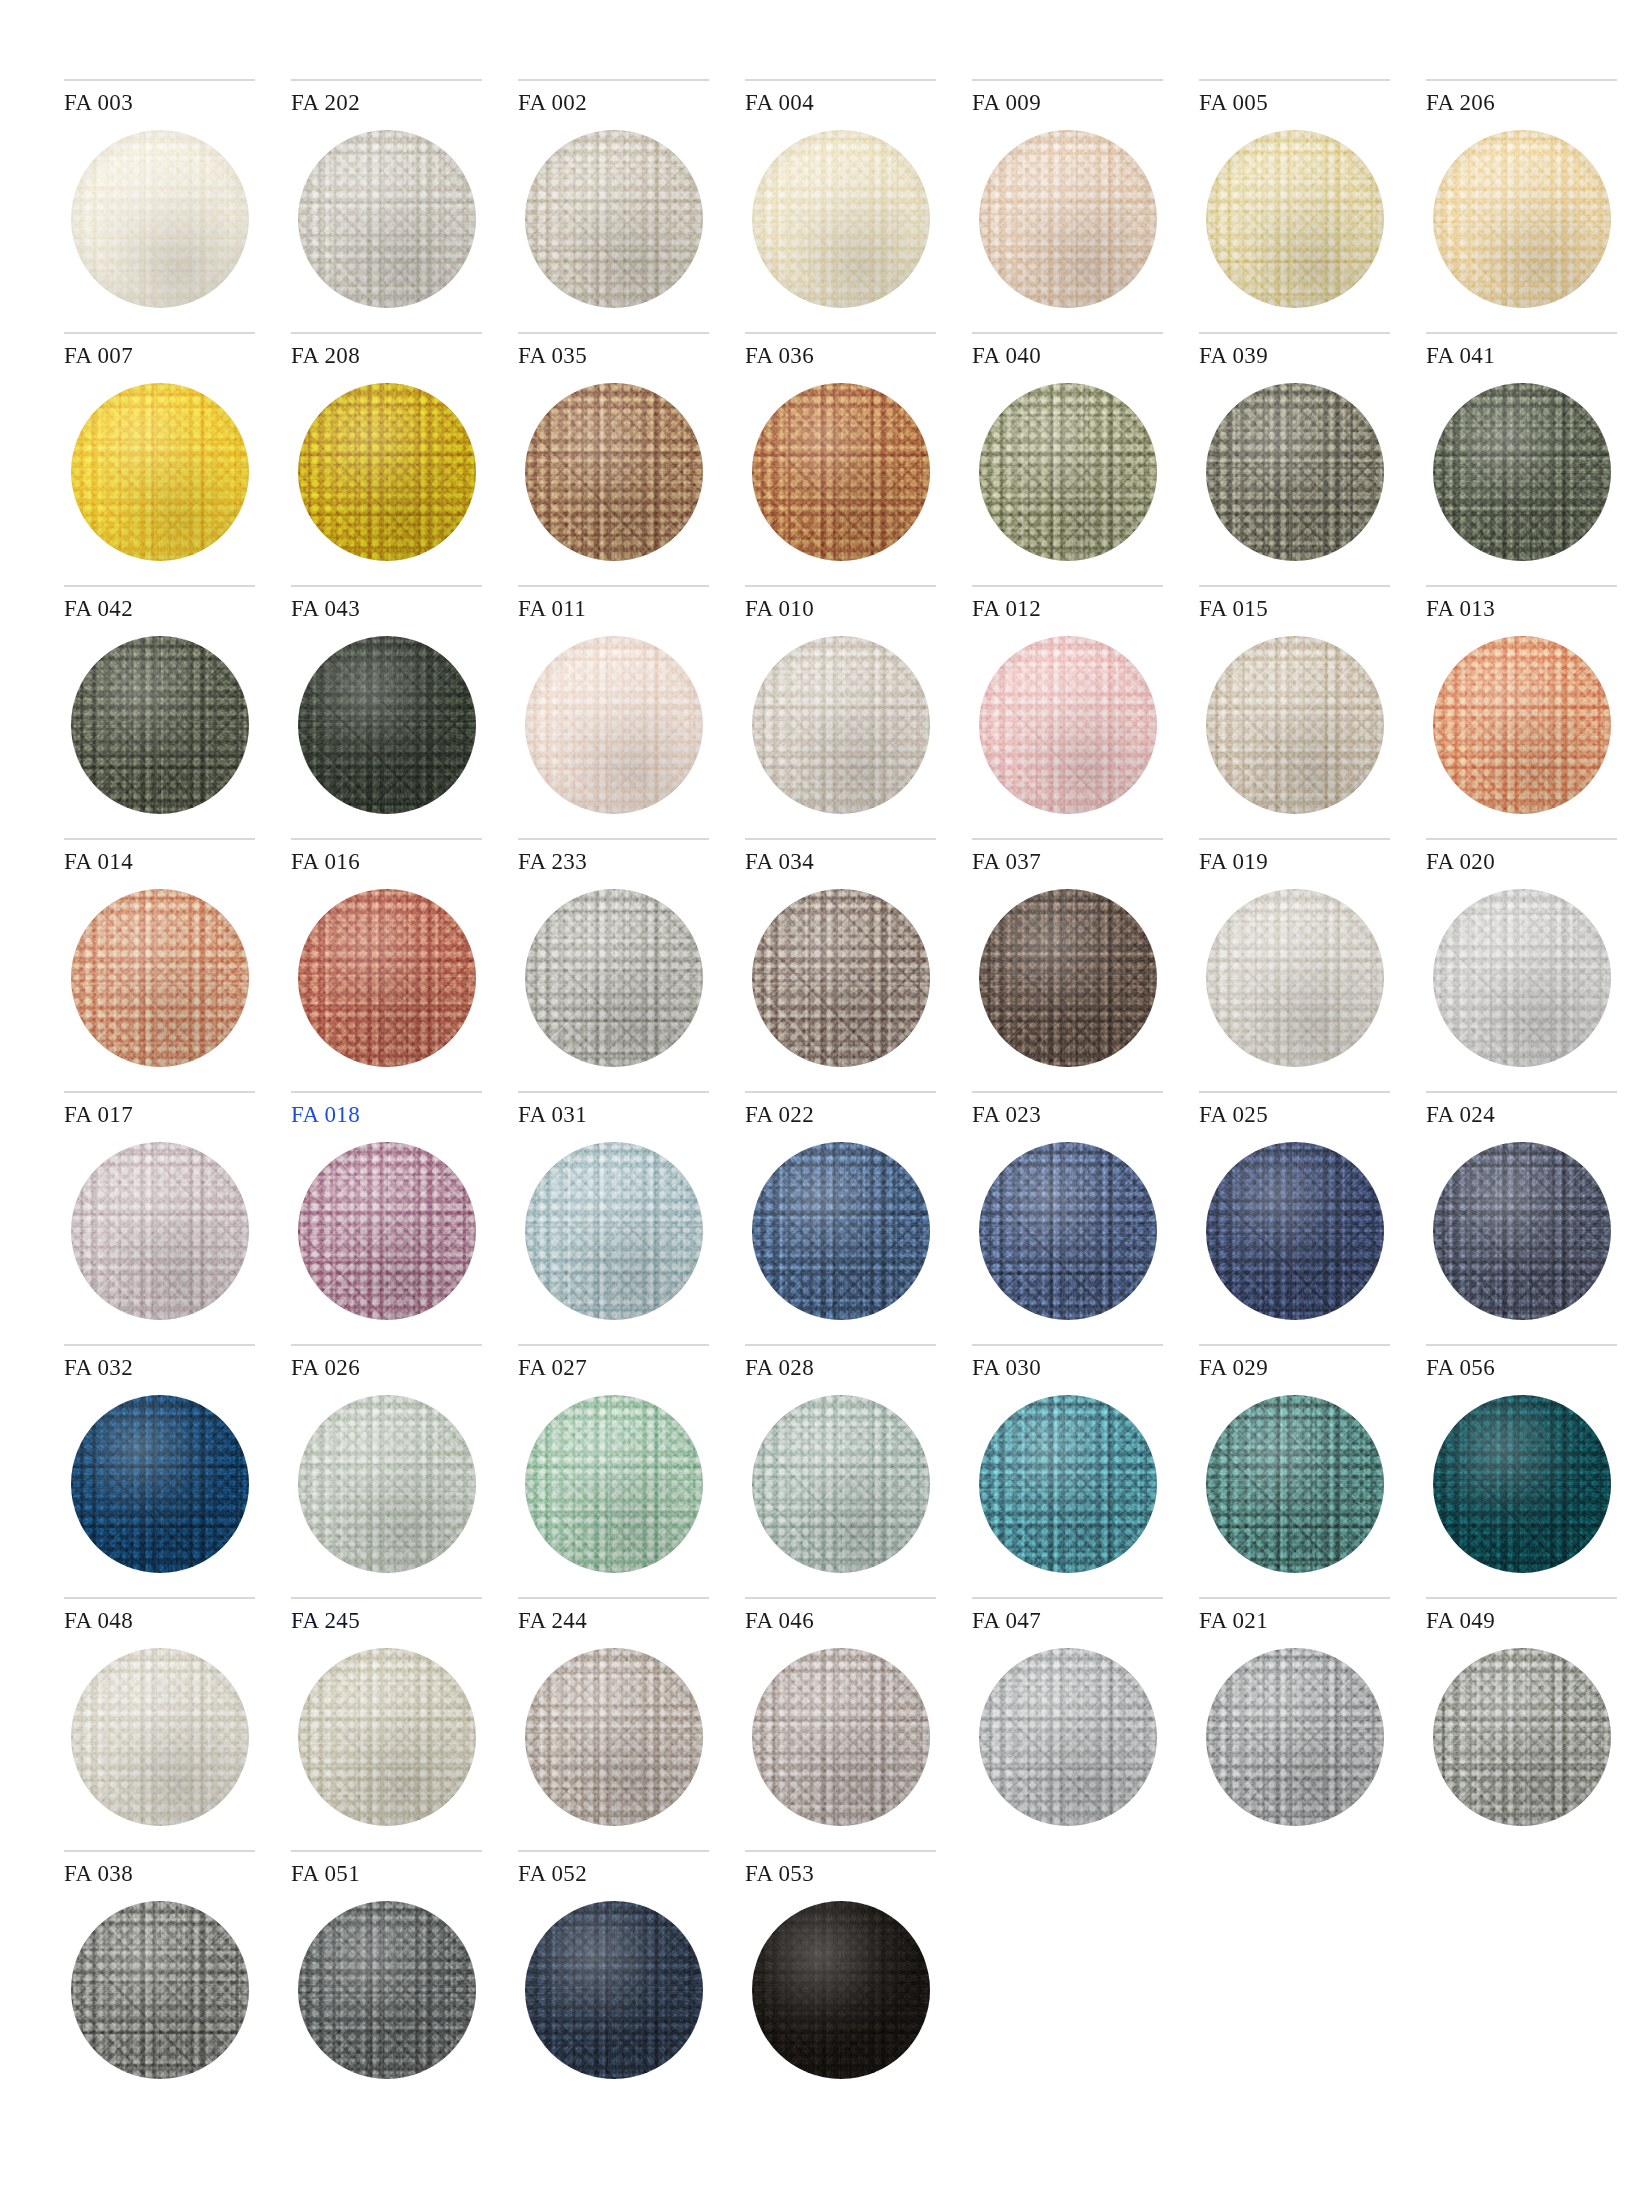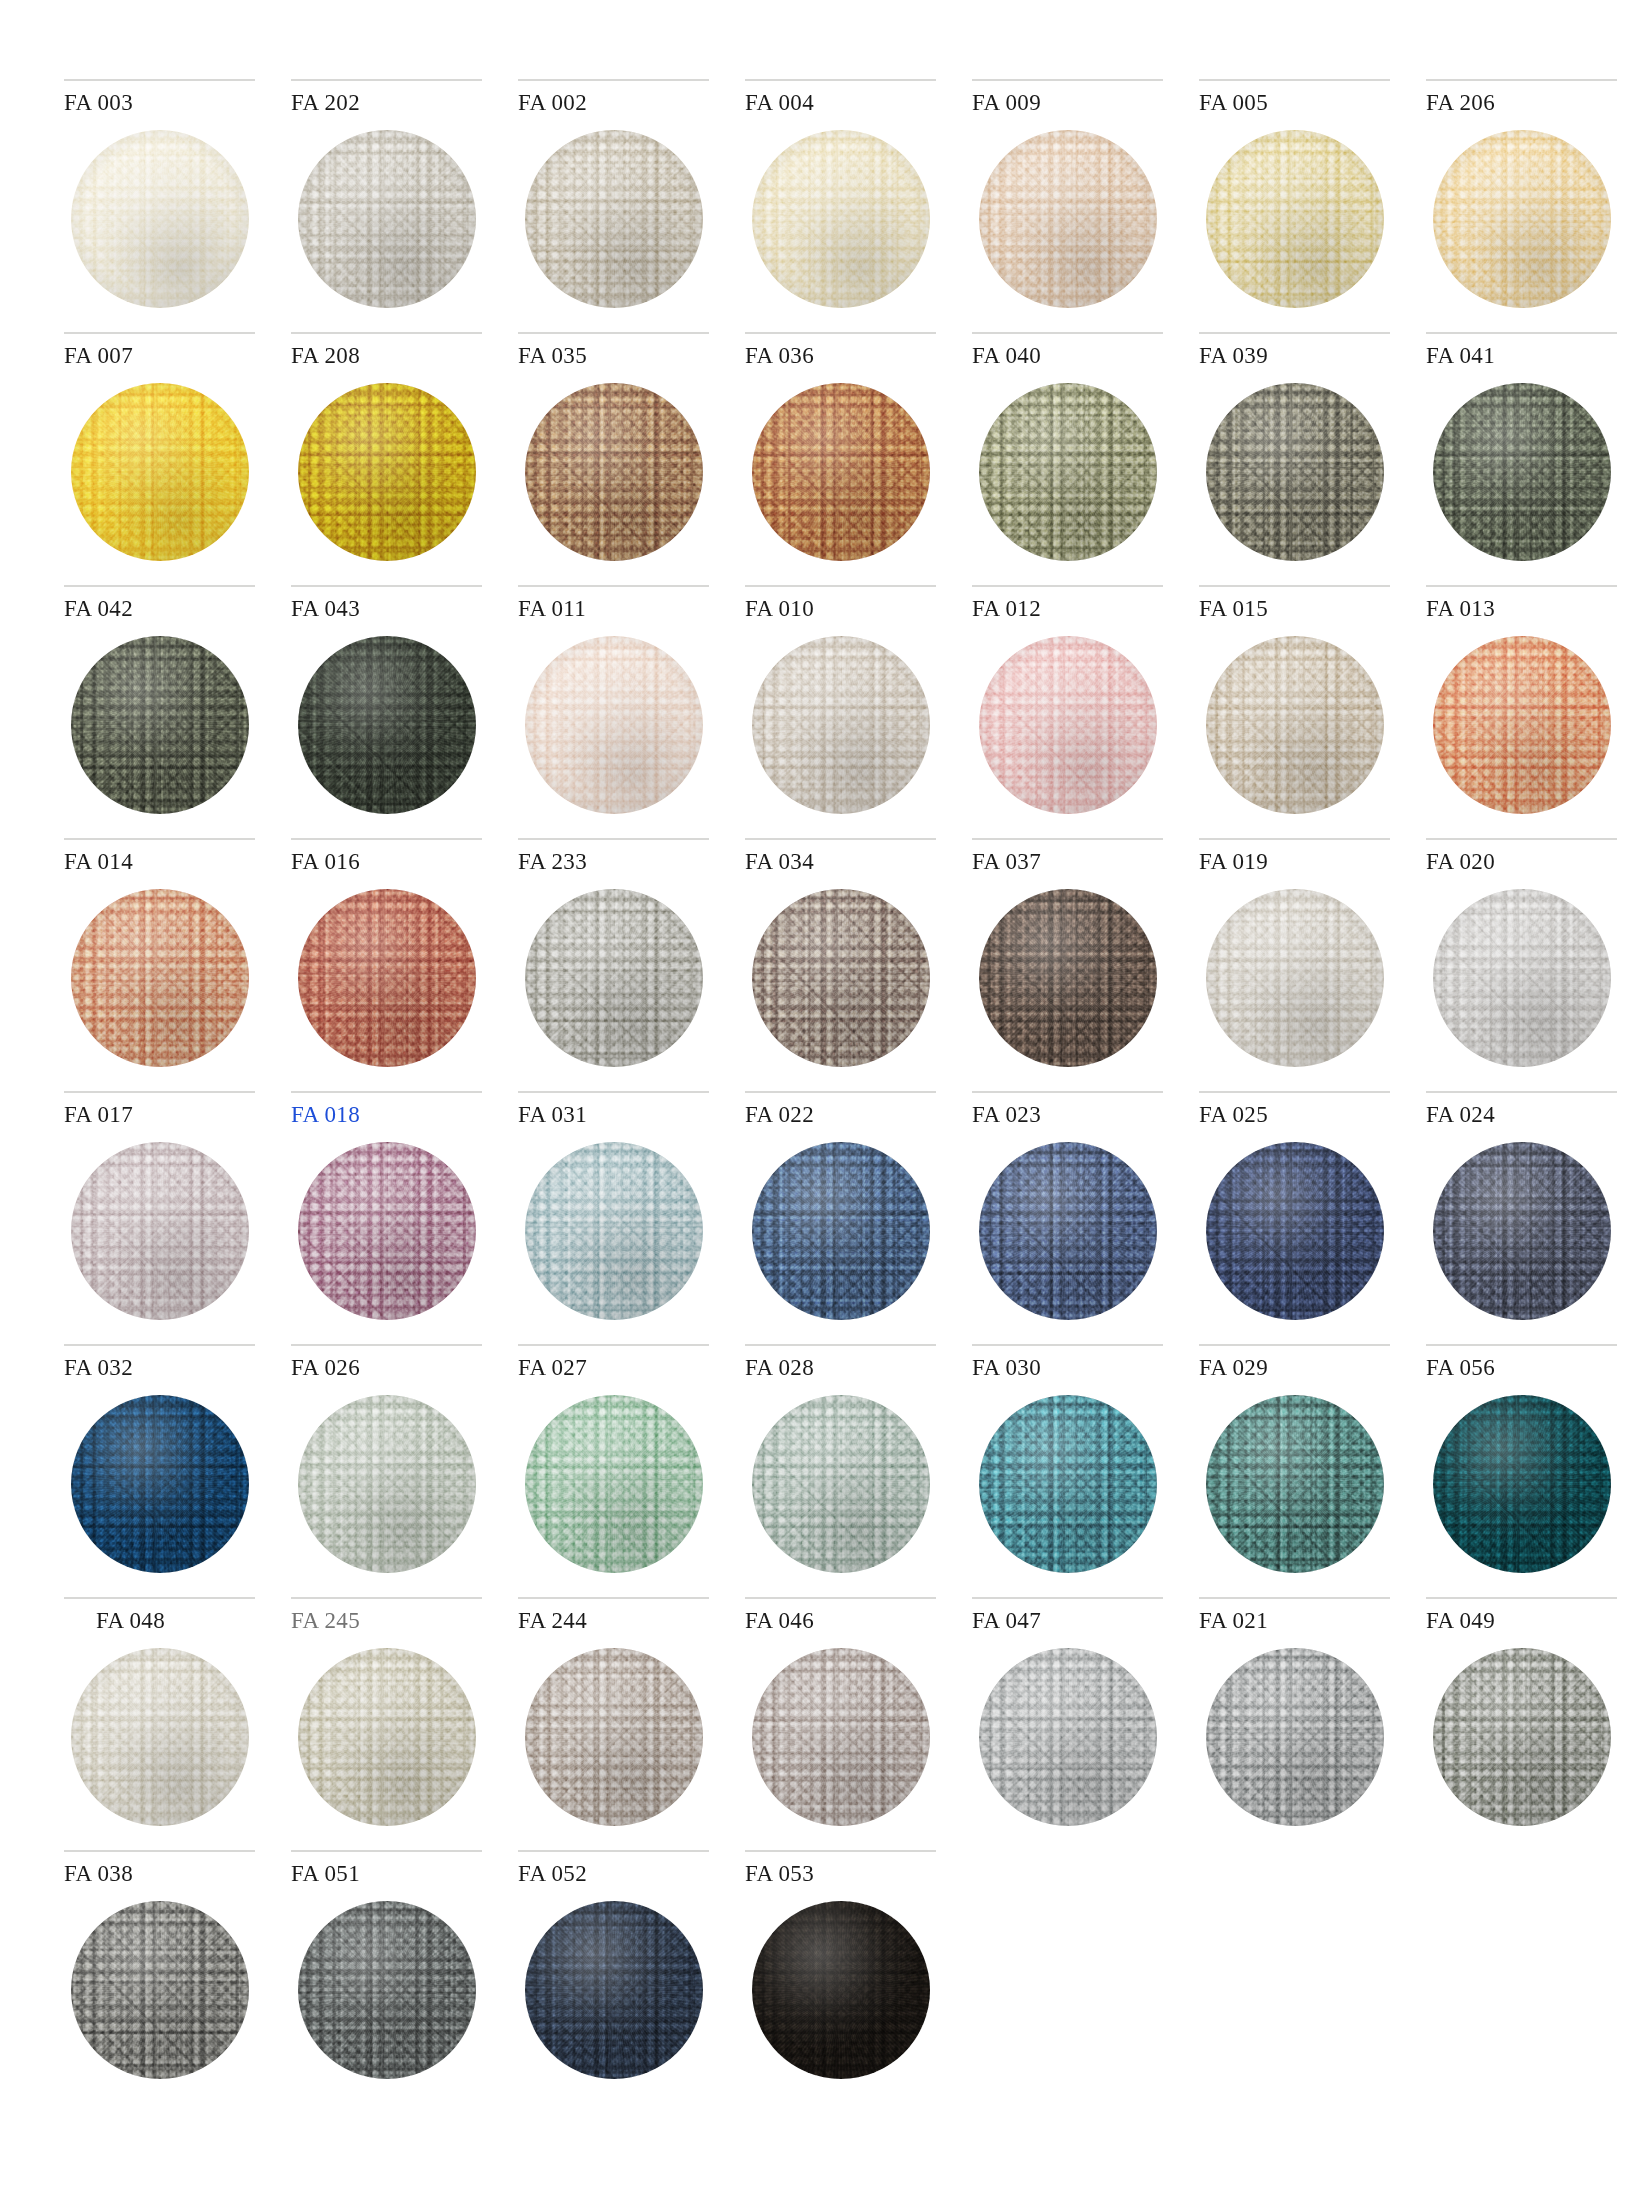--- a/index.html
+++ b/index.html
@@ -555,31 +555,31 @@
         <div class="cell-label" style="color: rgb(26, 26, 26);">FA 056</div>
         <div class="swatch-wrap">
           <div class="swatch" style="background-color: rgb(12, 60, 66);">
             <div class="fibre" style="transform: rotate(151deg);"></div>
             <div class="grain" style="background-position: 2.8px 7.3px, 1.8px 3.7px, 7.3px 2.8px, 1.8px 0.9px;"></div>
           </div>
         </div>
       </div>
       <div class="cell">
         <div class="cell-rule" style="background: rgb(216, 216, 214);"></div>
-        <div class="cell-label" style="color: rgb(26, 26, 26); margin-left: 32px;">FA 048</div>
+        <div class="cell-label" style="color: rgb(26, 26, 26);">FA 048</div>
         <div class="swatch-wrap">
           <div class="swatch" style="background-color: rgb(217, 213, 199);">
             <div class="fibre" style="transform: rotate(188deg);"></div>
             <div class="grain" style="background-position: 5.5px 3.7px, 3.7px 1.8px, 3.7px 5.5px, 0.9px 2.8px;"></div>
           </div>
         </div>
       </div>
       <div class="cell">
         <div class="cell-rule" style="background: rgb(216, 216, 214);"></div>
-        <div class="cell-label" style="color: #737373; text-align: center;">FA 245</div>
+        <div class="cell-label" style="color: #0f172a; text-align: center;">FA 245</div>
         <div class="swatch-wrap">
           <div class="swatch" style="background-color: rgb(205, 201, 181);">
             <div class="fibre" style="transform: rotate(225deg);"></div>
             <div class="grain" style="background-position: 1.8px 0px, 0px 0px, 0px 0px, 0px 0px;"></div>
           </div>
         </div>
       </div>
       <div class="cell">
         <div class="cell-rule" style="background: rgb(216, 216, 214);"></div>
         <div class="cell-label" style="color: rgb(26, 26, 26);">FA 244</div>

